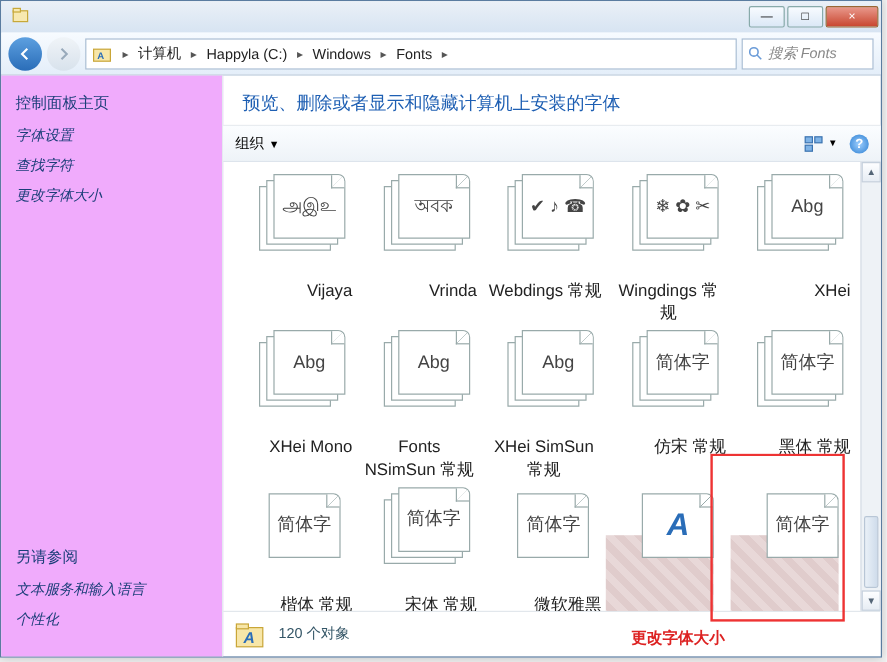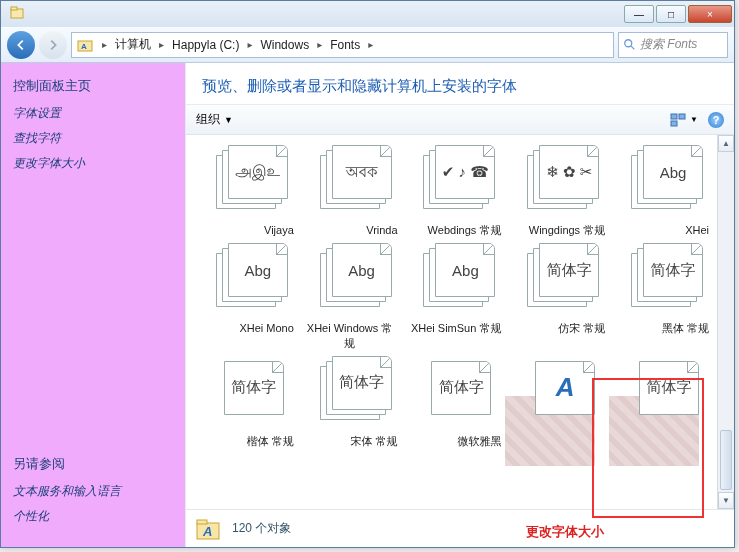--- a/index.html
+++ b/index.html
@@ -34,21 +34,21 @@
 .helpcircle{width:16px;height:16px;border-radius:50%;background:radial-gradient(#9ecfff,#2a7dd0);color:#fff;display:flex;align-items:center;justify-content:center;font-size:11px;font-weight:bold;}
 .grid{flex:1;overflow:auto;padding:10px 8px;}
 .gridinner{display:grid;grid-template-columns:repeat(5,1fr);gap:6px 4px;}
 .fontitem{display:flex;flex-direction:column;align-items:flex-end;cursor:default;position:relative;}
 .fontthumb{width:78px;height:68px;position:relative;}
 .page{position:absolute;width:60px;height:54px;background:#fff;border:1px solid #9aa;border-radius:0 6px 0 0;}
 .page.p1{left:0;top:10px;}
 .page.p2{left:6px;top:5px;}
 .page.p3{left:12px;top:0;display:flex;align-items:center;justify-content:center;font-size:15px;color:#444;overflow:hidden;}
 .page .corner{position:absolute;right:-1px;top:-1px;width:12px;height:12px;background:linear-gradient(135deg,#fff 48%,#9aa 50%,#fff 52%);border-left:1px solid #9aa;border-bottom:1px solid #9aa;}
-.fontlabel{font-size:11px;text-align:center;color:#222;margin-top:10px;max-width:96px;line-height:1.3;}
+.fontlabel{font-size:14px;text-align:center;color:#222;margin-top:20px;max-width:96px;line-height:1.3;}
 .highlight{position:absolute;border:2px solid #e33;pointer-events:none;}
 .annot{position:absolute;color:#d22;font-size:13px;font-weight:bold;}
 .statusbar{height:38px;border-top:1px solid #e2e7ec;display:flex;align-items:center;padding:0 8px;gap:10px;font-size:12px;color:#356;}
 .statusbar .ficon{width:28px;height:28px;}
 .scrollbar{width:17px;background:#eef2f6;border-left:1px solid #d6dde5;display:flex;flex-direction:column;}
 .sbbtn{height:17px;background:linear-gradient(#fdfeff,#e7edf4);border:1px solid #c5d0dc;display:flex;align-items:center;justify-content:center;font-size:8px;color:#567;}
 .sbthumb{margin:2px;flex:0 0 60px;background:linear-gradient(90deg,#eaf1f8,#cfdceb);border:1px solid #b8c6d6;border-radius:2px;margin-top:auto;margin-bottom:2px;}
 .sbtrack{flex:1;}
 .pixbox{width:90px;height:70px;background:repeating-linear-gradient(45deg,#e8d8d8 0 6px,#e0cccc 6px 12px);}
 </style>
@@ -223,21 +223,21 @@
               <div class="fontitem">
                 <div class="fontthumb">
                   <div class="page p1">
                     <div class="corner"></div>
                   </div>
                   <div class="page p2">
                     <div class="corner"></div>
                   </div>
                   <div class="page p3">Abg<div class="corner"></div></div>
                 </div>
-                <div class="fontlabel">XHei Windows 常规</div>
+                <div class="fontlabel">Fonts NSimSun 常规</div>
               </div>
               <div class="fontitem">
                 <div class="fontthumb">
                   <div class="page p1">
                     <div class="corner"></div>
                   </div>
                   <div class="page p2">
                     <div class="corner"></div>
                   </div>
                   <div class="page p3">Abg<div class="corner"></div></div>

